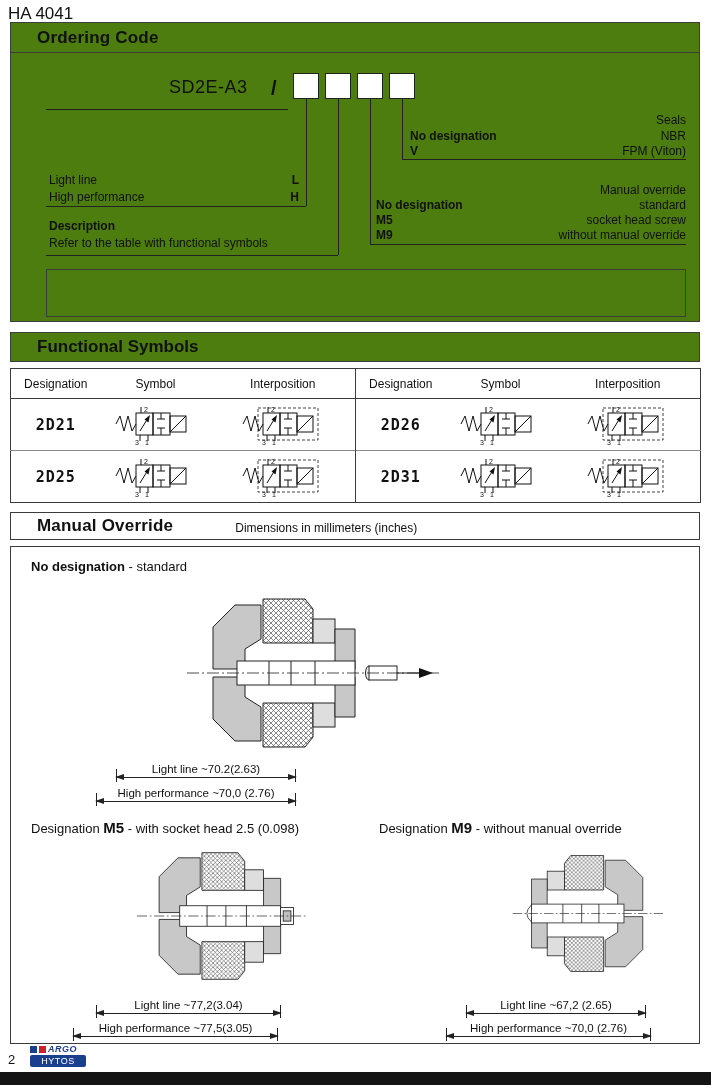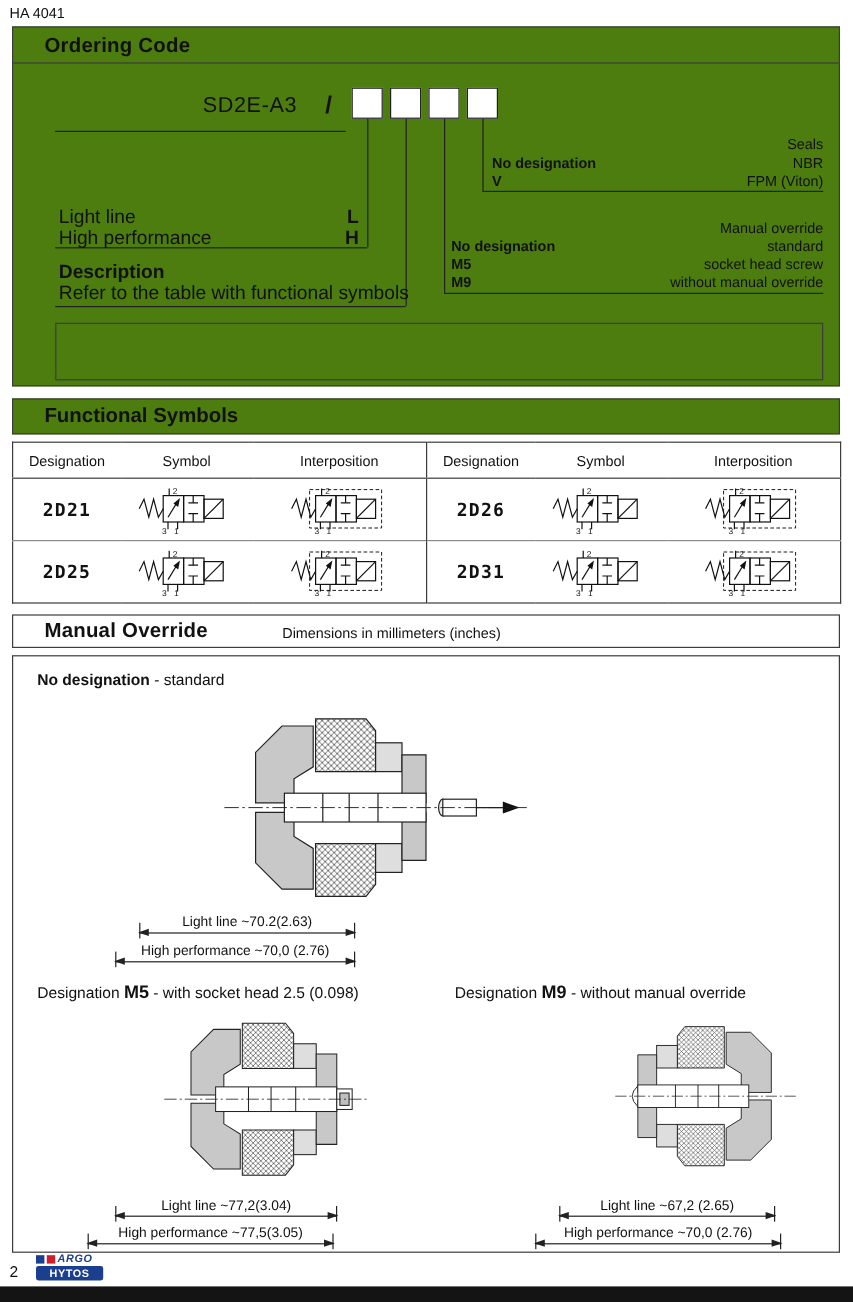--- a/index.html
+++ b/index.html
@@ -4,27 +4,27 @@
 <style>
   *{margin:0;padding:0;box-sizing:border-box}
   html,body{background:#e8e8e8}
   body{font-family:"Liberation Sans",sans-serif;color:#111}
   .page{position:relative;width:711px;height:1085px;background:#fff;margin:0 auto;overflow:hidden}
   .abs{position:absolute}
   .hline{position:absolute;border-top:1px solid #222;height:0}
   .vline{position:absolute;border-left:1px solid #222;width:0}
   .sec{position:absolute;border:1px solid #3c3c3c;background:#4d7c0f}
   .sec-title{font-size:17px;font-weight:bold;padding:5px 0 4px 26px;border-bottom:1px solid #3c3c3c;letter-spacing:.2px}
-  .doc-code{left:8px;top:4px;font-size:12px}
+  .doc-code{left:8px;top:4px;font-size:17px}
   .diagram{position:relative;height:272px;font-size:12px}
   .model{left:158px;top:24px;font-size:18px;font-weight:normal;letter-spacing:.5px}
   .slash{left:260px;top:24px;font-size:20px;font-weight:bold}
   .code-box{position:absolute;top:20px;width:26px;height:26px;border:1.5px solid #222;background:#fff}
   .valve-type{left:38px;top:64px;width:200px;font-weight:bold;line-height:1.3;border-bottom:1px solid #222;padding-bottom:5px}
-  .lbl{position:absolute;font-size:16px}
+  .lbl{position:absolute;font-size:12px}
   .b{font-weight:bold}
   .rrow{position:absolute;display:flex;justify-content:space-between;font-size:12px}
   .rtitle{position:absolute;text-align:right;font-weight:normal;font-size:12px}
   .note-box{position:absolute;left:35px;top:216px;width:640px;height:48px;border:1px solid #3c3c3c;
             font-size:11.8px;text-align:center;padding-top:7px;line-height:1.45}
   .symtable{position:absolute;left:10px;top:368px;width:690px;border-collapse:collapse;table-layout:fixed;border:1px solid #3c3c3c;background:#fff}
   .symtable th{font-weight:normal;font-size:12px;height:30px;border-bottom:1px solid #3c3c3c}
   .symtable td{height:52px;text-align:center;vertical-align:middle;border-top:1px solid #8a8a8a}
   .symtable .desig{font-family:"DejaVu Sans Mono",monospace;font-weight:bold;font-size:15px;letter-spacing:1px}
   .symtable .mid{border-left:1px solid #3c3c3c}
@@ -42,21 +42,21 @@
   .dim-line .t{position:absolute;border-left:1px solid #222;height:13px;top:-9px}
   .dim-line .t.l{left:0}
   .dim-line .t.r{right:0}
   .page-num{left:8px;top:1052px;font-size:13px}
   .logo{left:30px;top:1044px;width:56px}
   .logo-top{display:flex;align-items:center;gap:2px}
   .lsq{width:7px;height:7px;display:inline-block}
   .lsq.bl{background:#1b3f8f}
   .lsq.rd{background:#cf1f2e}
   .logo-argo{color:#1b3f8f;font-weight:bold;font-style:italic;font-size:9px;letter-spacing:.5px}
-  .logo-bottom{margin-top:1px;background:#1b3f8f;color:#fff;font-weight:bold;font-size:9px;text-align:center;padding:1px 2px;border-radius:2px;letter-spacing:.5px}
+  .logo-bottom{margin-top:1px;background:#1b3f8f;color:#fff;font-weight:normal;font-size:9px;text-align:center;padding:1px 2px;border-radius:2px;letter-spacing:.5px}
   .footer-bar{left:0;top:1072px;width:711px;height:13px;background:#141414}
   .sym-slot svg{display:block;margin:0 auto}
 </style>
 </head>
 <body>
 
 <div class="page">
 
   <div class="abs doc-code">HA 4041</div>
 

